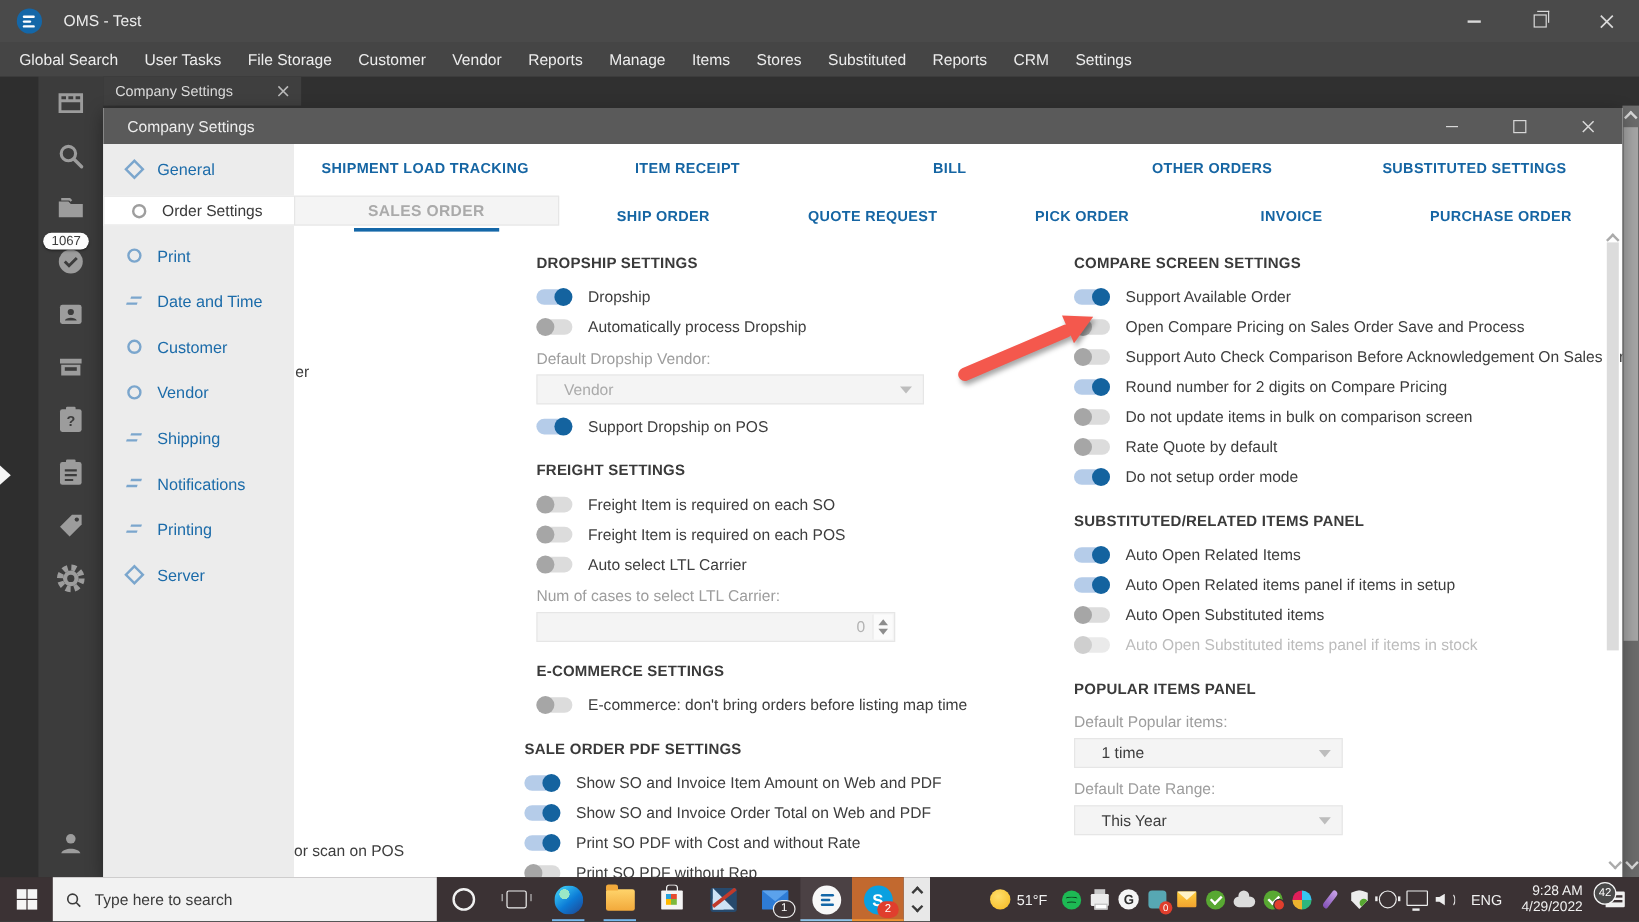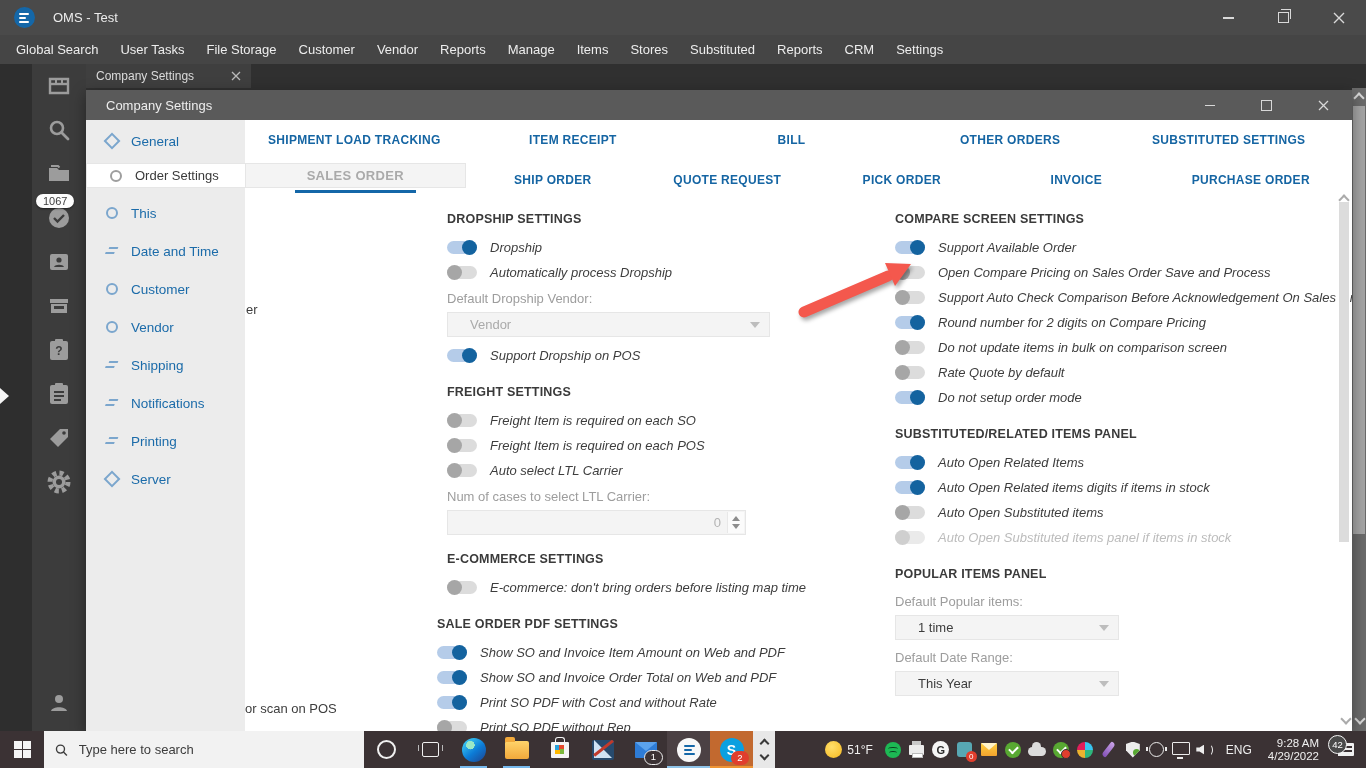--- a/index.html
+++ b/index.html
@@ -90,21 +90,21 @@
   .sec{margin-bottom:16px;}
   .sec.shift{margin-left:-10px;}
   .sec h3{margin:0 0 8px;font-size:12.5px;font-weight:700;color:#3a3a3a;letter-spacing:.2px;line-height:16px;}
   .tgrow{display:flex;align-items:center;height:25px;gap:13px;}
   .toggle{width:30px;height:13px;border-radius:7px;background:#dcdcdc;position:relative;flex:0 0 auto;cursor:pointer;}
   .toggle:after{content:"";position:absolute;width:15px;height:15px;border-radius:50%;background:#a6a6a6;top:-1px;left:0;}
   .toggle.on{background:#b5cce9;}
   .toggle.on:after{background:#14639f;left:auto;right:0;}
   .toggle.off-disabled{background:#eaeaea;}
   .toggle.off-disabled:after{background:#cfcfcf;}
-  .tglbl{font-size:13px;color:#3d3d3d;white-space:nowrap;font-style:italic;}
+  .tglbl{font-size:13px;color:#3d3d3d;white-space:nowrap;}
   .tglbl.dim{color:#bcbcbc;}
   .fld{font-size:13px;color:#9d9d9d;height:22px;display:flex;align-items:center;margin-top:2px;}
   .sel{height:23px;background:#f4f4f4;border:1px solid #e6e6e6;display:flex;align-items:center;
     padding:0 22px;font-size:13px;color:#aaa;position:relative;margin:3px 0 6px;width:277px;cursor:pointer;}
   .sel .car{position:absolute;right:9px;top:9px;width:0;height:0;border:5px solid transparent;
     border-top:6px solid #bdbdbd;border-bottom:0;}
   .sel.en{color:#3d3d3d;width:178px;}
   .num{height:23px;background:#f4f4f4;border:1px solid #e6e6e6;display:flex;align-items:center;
     justify-content:flex-end;padding:0 24px 0 10px;font-size:13px;color:#b3b3b3;position:relative;
     margin:3px 0 6px;width:263px;}
@@ -382,21 +382,21 @@
       <div class="nitem sel">
           <span class="nico">
             <i class="ic-circle"></i>
           </span>
           <span>Order Settings</span>
         </div>
       <div class="nitem">
           <span class="nico">
             <i class="ic-circle"></i>
           </span>
-          <span>This</span>
+          <span>Print</span>
         </div>
       <div class="nitem">
           <span class="nico">
             <i class="ic-eq"></i>
           </span>
           <span>Date and Time</span>
         </div>
       <div class="nitem">
           <span class="nico">
             <i class="ic-circle"></i>
@@ -583,21 +583,21 @@
           </div>
       </div>
       <div class="sec">
         <h3>SUBSTITUTED/RELATED ITEMS PANEL</h3>
         <div class="tgrow">
             <span class="toggle on"></span>
             <span class="tglbl">Auto Open Related Items</span>
           </div>
         <div class="tgrow">
             <span class="toggle on"></span>
-            <span class="tglbl">Auto Open Related items digits if items in stock</span>
+            <span class="tglbl">Auto Open Related items panel if items in setup</span>
           </div>
         <div class="tgrow">
             <span class="toggle off"></span>
             <span class="tglbl">Auto Open Substituted items</span>
           </div>
         <div class="tgrow">
             <span class="toggle off-disabled"></span>
             <span class="tglbl dim">Auto Open Substituted items panel if items in stock</span>
           </div>
       </div>

